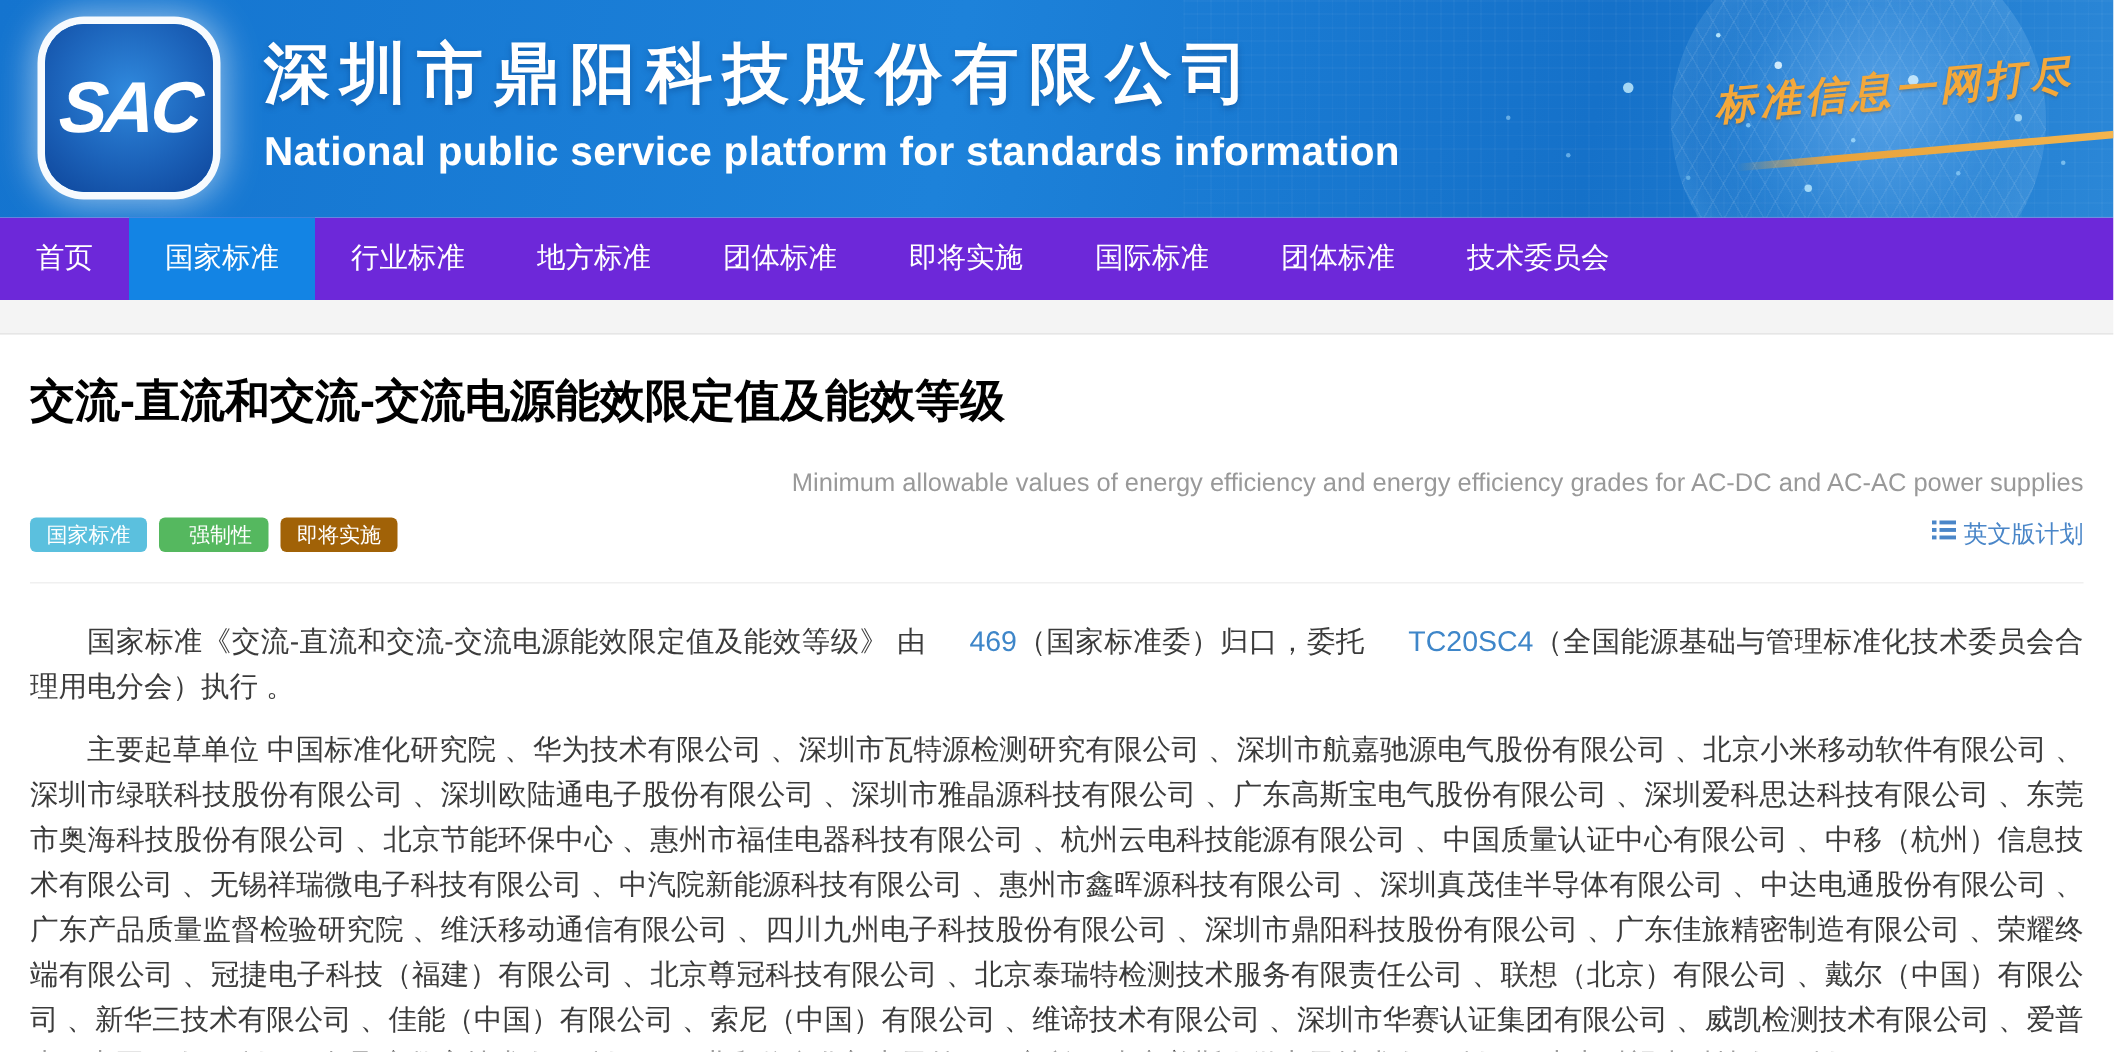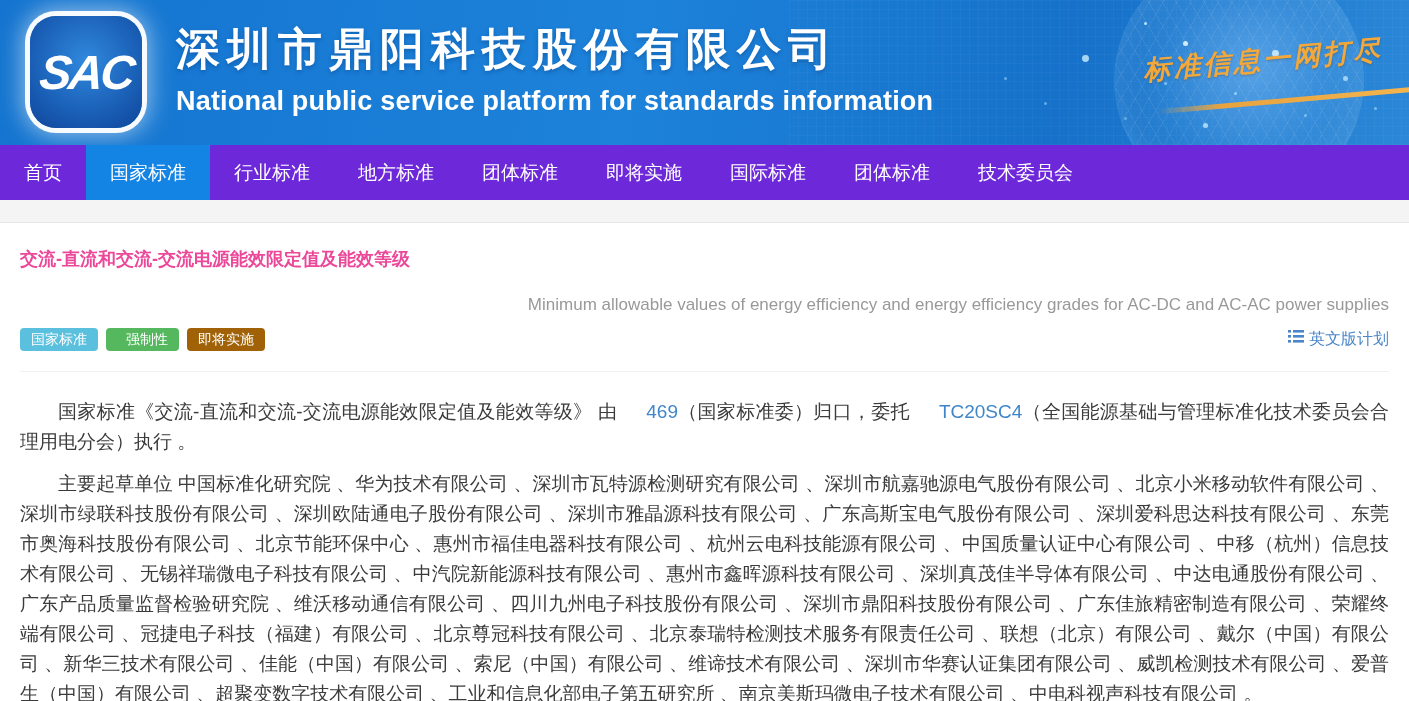--- a/index.html
+++ b/index.html
@@ -74,21 +74,21 @@
   .main-nav { display:flex; height:55px; background:#6d28d9; }
   .nav-item {
     line-height:55px; padding:0 24px; color:#fff; font-size:19px;
     cursor:pointer; white-space:nowrap;
   }
   .nav-item.active { background:#1384e4; }
   .nav-strip { height:23px; background:#f4f4f4; border-bottom:1px solid #e6e6e6; }
 
   
   .content { padding:0 20px; }
-  .std-title { margin:24px 0 0; font-size:18px; font-weight:bold; color:#ec4899; }
+  .std-title { margin:24px 0 0; font-size:30px; font-weight:bold; color:#000000; }
   .std-title-en { margin-top:24px; font-size:17px; color:#999;text-align:right; }
   .badge-row { margin-top:13px; display:flex; align-items:center; }
   .badge {
     color:#fff; font-size:14px; padding:4px 11px; border-radius:4px;
     margin-right:8px; cursor:default; line-height:1.1;
   }
   .en-plan {
     margin-left:auto; display:flex; align-items:flex-start; gap:5px;
     color:#4a86c8; font-size:16px; text-decoration:none; cursor:pointer;
   }

